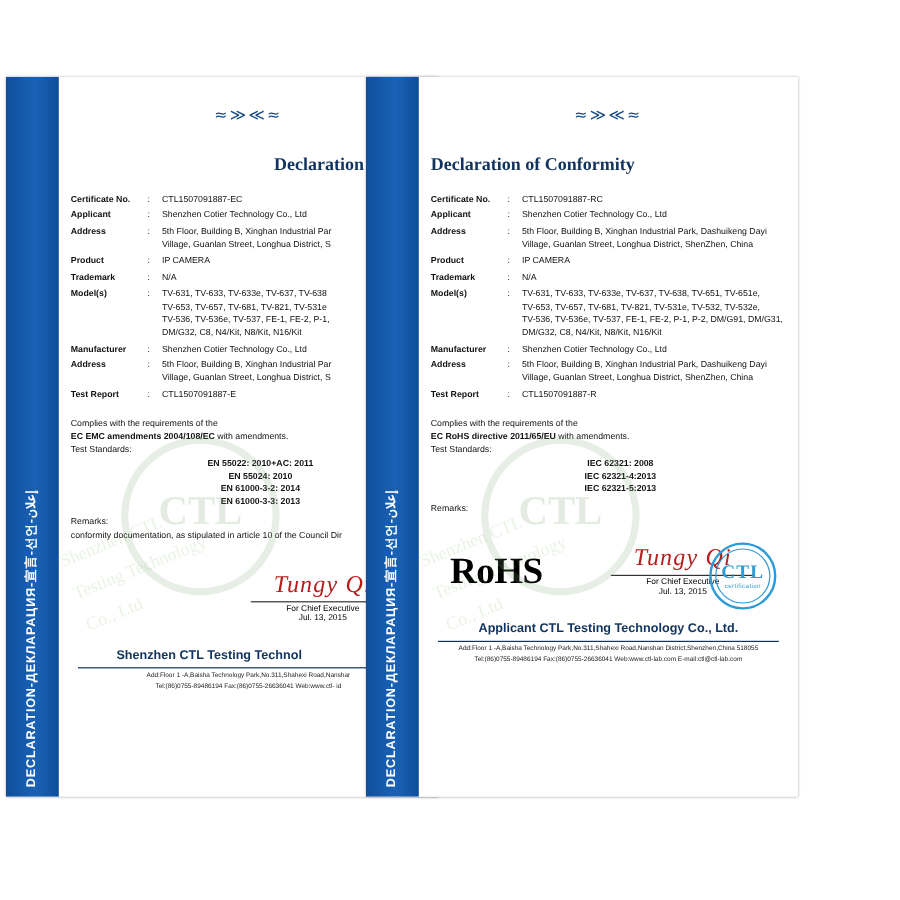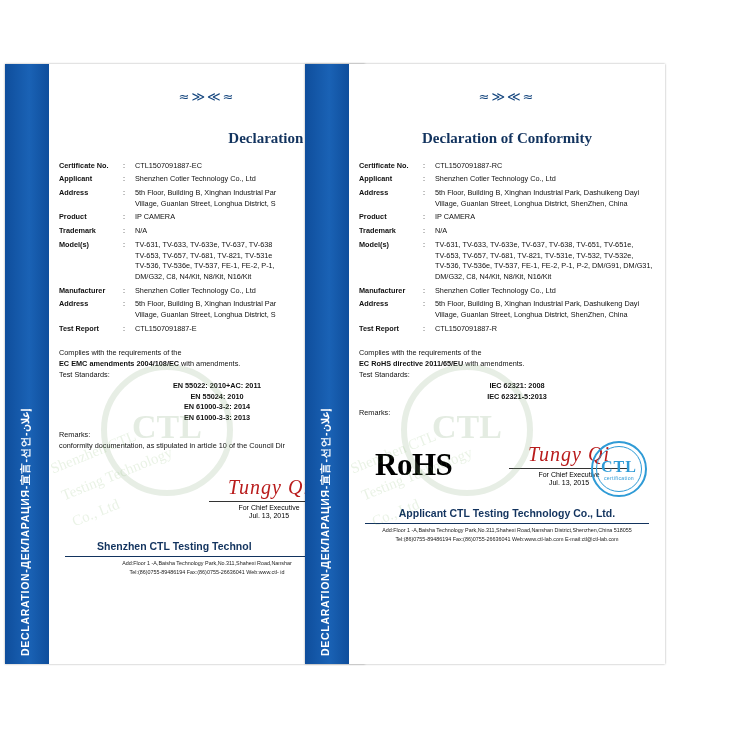--- a/index.html
+++ b/index.html
@@ -62,21 +62,21 @@
     text-align: center;
     color: #16477f;
     font-size: 13px;
     letter-spacing: 2px;
     margin-top: 26px;
     height: 14px;
     line-height: 14px;
     font-family: "DejaVu Sans", sans-serif;
   }
   .doc-title {
-    text-align: center;
+    text-align: left;
     font-weight: bold;
     font-size: 15px;
     color: #12335e;
     margin-top: 26px;
     font-family: "Liberation Serif", serif;
     white-space: nowrap;
     overflow: hidden;
   }
   #cert-left .doc-title { text-align: right; padding-left: 40px; }
 
@@ -448,20 +448,21 @@
       </table>
 
     <div class="section">
       <div>Complies with the requirements of the</div>
       <div>
         <span class="b">EC RoHS directive </span><span class="b">2011/65/EU</span><span> with amendments.</span>
       </div>
       <div>Test Standards:</div>
       <div class="std">
         <div class="ln b">IEC 62321: 2008</div>
+        <div class="ln b">IEC 62321-4:2013</div>
         <div class="ln b">IEC 62321-5:2013</div>
       </div>
       <div style="margin-top:6px">Remarks:</div>
     </div>
 
     <div class="mark-row">
       <div class="rohs-mark">RoHS</div>
       <div class="sign-box">
         <div class="sig">Tungy Qi</div>
         <div class="sign-line">For Chief Executive</div>

